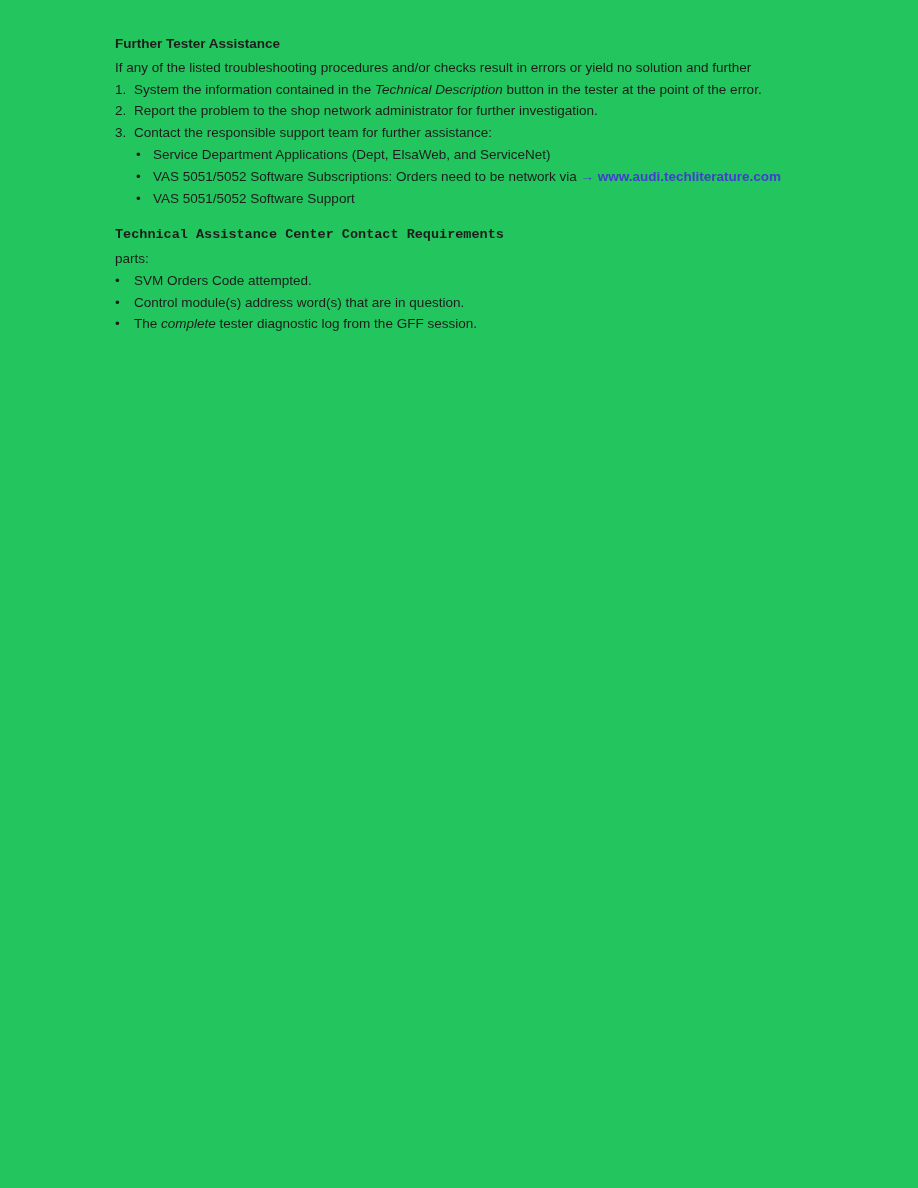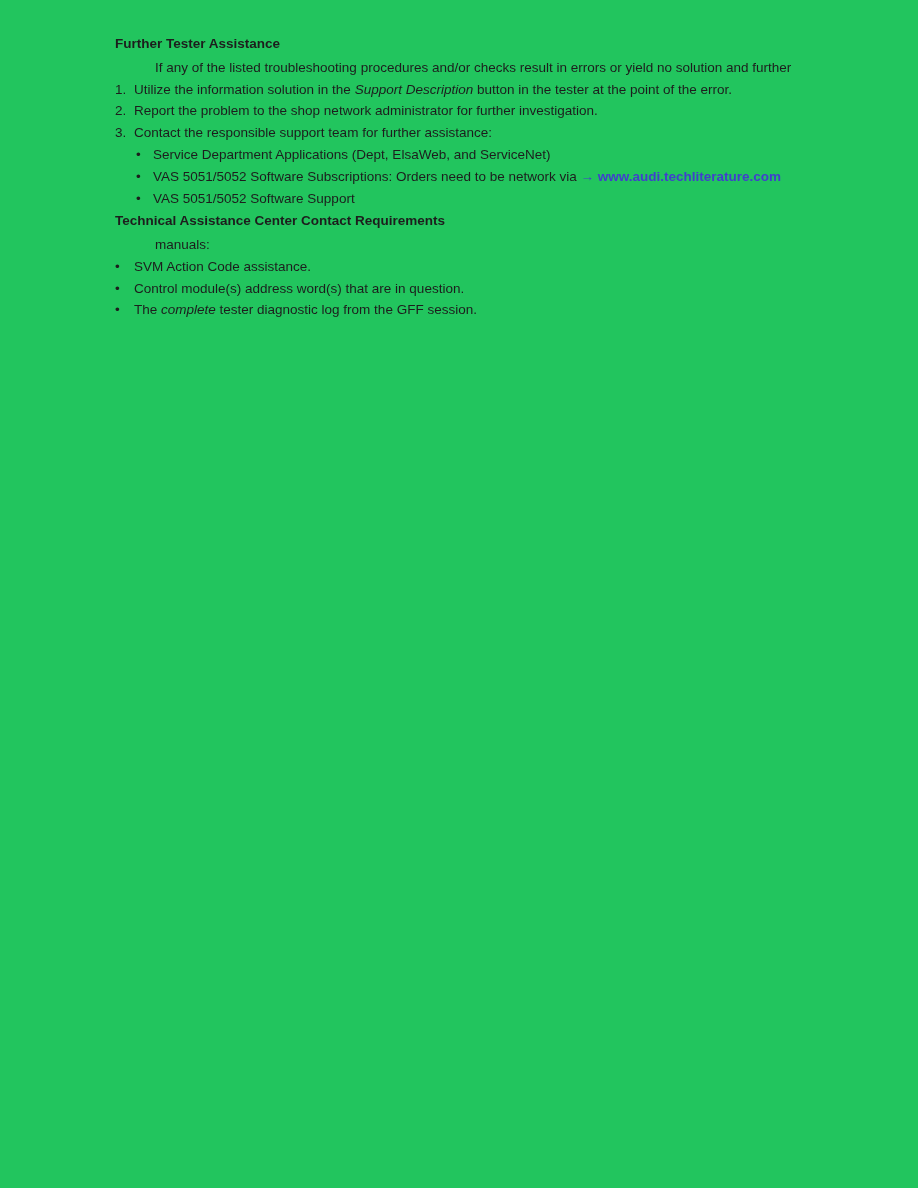--- a/index.html
+++ b/index.html
@@ -23,28 +23,28 @@
     width: 680px;
     font-size: 13.5px;
     line-height: 17.5px;
   }
   .heading {
     font-weight: bold;
     line-height: 18px;
     margin: 0 0 6px 0;
   }
   .heading.tac {
-    margin-top: 5px;
+    margin-top: 19px;
+    font-family: Liberation Mono, monospace;
   }
   .para {
     margin: 0 0 4px 0;
   }
   .para .line {
     line-height: 17.5px;
-    margin-left: 40px;
   }
   .list {
     margin: 0;
   }
   .row {
     display: flex;
     margin-bottom: 4.25px;
   }
   .num {
     width: 19px;
@@ -97,21 +97,21 @@
 
     <div class="heading">Further Tester Assistance</div>
 
     <div class="para">
       <div class="line">If any of the listed troubleshooting procedures and/or checks result in errors or yield no solution and further</div>
     </div>
 
     <div class="list">
       <div class="row">
         <span class="num">1.</span>
-        <span class="txt"><span>Utilize the information solution in the </span><span class="i">Support Description</span><span> button in the tester at the point of the error.</span></span>
+        <span class="txt"><span>System the information contained in the </span><span class="i">Technical Description</span><span> button in the tester at the point of the error.</span></span>
       </div>
       <div class="row">
         <span class="num">2.</span>
         <span class="txt">Report the problem to the shop network administrator for further investigation.</span>
       </div>
       <div class="row">
         <span class="num">3.</span>
         <span class="txt">Contact the responsible support team for further assistance:</span>
       </div>
     </div>
@@ -127,27 +127,27 @@
       </div>
       <div class="row">
         <span class="bullet">•</span>
         <span class="txt"><span class="b">VAS 5051/5052 Software Support</span></span>
       </div>
     </div>
 
     <div class="heading tac">Technical Assistance Center Contact Requirements</div>
 
     <div class="para">
-      <div class="line">manuals:</div>
+      <div class="line">parts:</div>
     </div>
 
     <div class="list top-bullets">
       <div class="row">
         <span class="bullet">•</span>
-        <span class="txt">SVM Action Code assistance.</span>
+        <span class="txt">SVM Orders Code attempted.</span>
       </div>
       <div class="row">
         <span class="bullet">•</span>
         <span class="txt">Control module(s) address word(s) that are in question.</span>
       </div>
       <div class="row">
         <span class="bullet">•</span>
         <span class="txt"><span>The </span><span class="i">complete</span><span> tester diagnostic log from the GFF session.</span></span>
       </div>
     </div>

